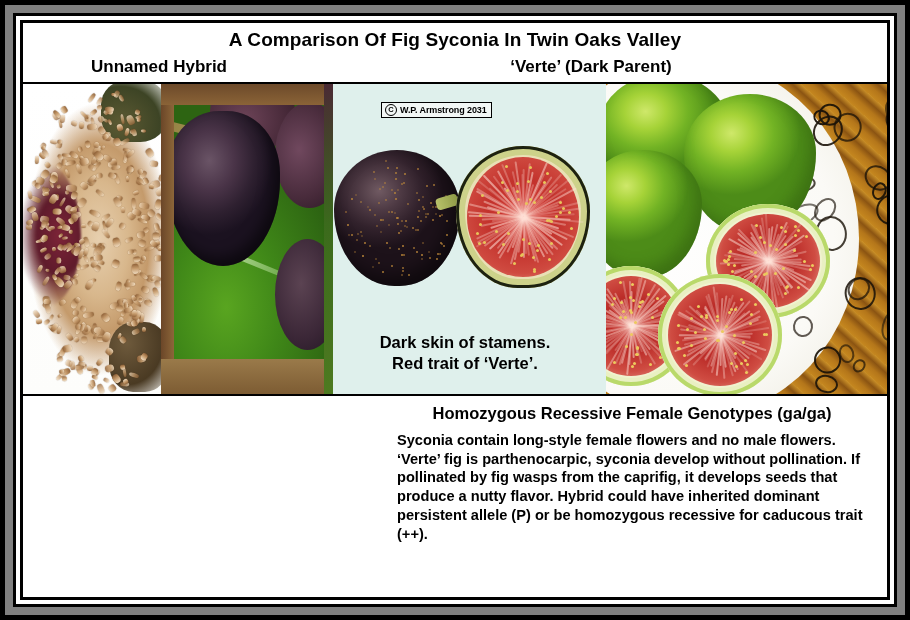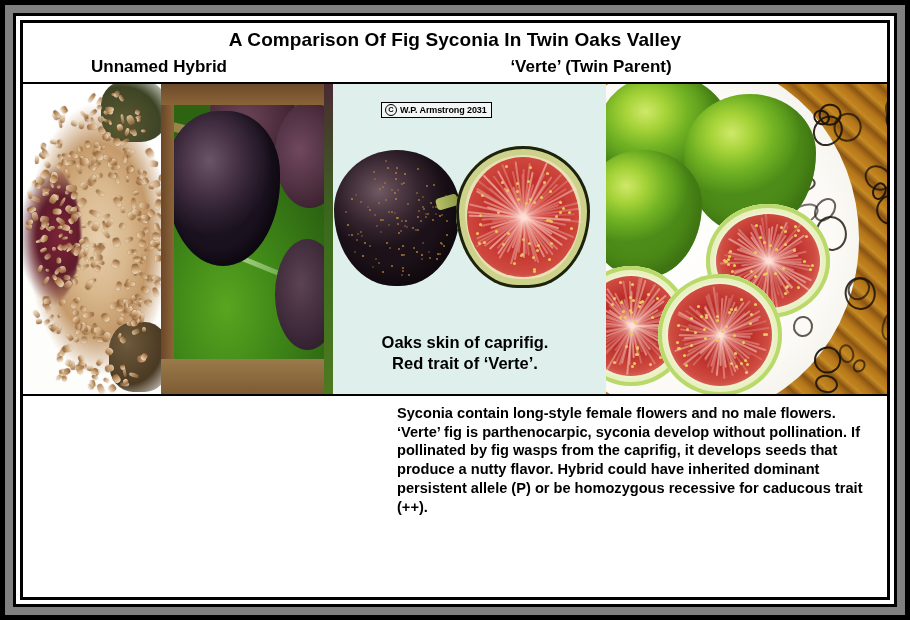--- a/index.html
+++ b/index.html
@@ -358,21 +358,21 @@
 <div class="frame-black-outer">
  <div class="frame-gray">
   <div class="frame-black-inner">
    <div class="frame-white">
     <div class="poster">
 
       <div class="header">
         <div class="poster-title">A Comparison Of Fig Syconia In Twin Oaks Valley</div>
         <div class="col-titles">
           <div class="col-title c2">Unnamed Hybrid</div>
-          <div class="col-title c3">‘Verte’ (Twin Parent)</div>
+          <div class="col-title c3">‘Verte’ (Dark Parent)</div>
         </div>
       </div>
 
       <div class="image-strip">
 
         <div class="panel panel-caprifig">
           <div class="caprifig-bg"></div>
           <div class="caprifig-stalk"></div>
           <div class="caprifig-stalk2"></div>
           <div class="caprifig-rim"></div>
@@ -982,21 +982,21 @@
                     <div class="hybrid-seed" style="left: 55.2002%; top: 7.8917%;"></div>
                     <div class="hybrid-seed" style="left: 73.5959%; top: 27.6132%;"></div>
                     <div class="hybrid-seed" style="left: 24.9328%; top: 61.37%;"></div>
                     <div class="hybrid-seed" style="left: 10.9735%; top: 55.4119%;"></div>
                     <div class="hybrid-seed" style="left: 44.6588%; top: 34.9503%;"></div>
                     <div class="hybrid-seed" style="left: 62.0891%; top: 72.5252%;"></div>
                   </div>
           </div>
 
           <div class="hybrid-caption">
-            <div>Oaks skin of caprifig.</div>
+            <div>Dark skin of stamens.</div>
             <div>Red trait of ‘Verte’.</div>
           </div>
         </div>
 
         <div class="panel panel-verte">
           <div class="plate-bg"></div>
           <div class="plate-white"></div>
           <div id="plateScrolls">
                   <div class="plate-scroll" style="width: 24.2977px; height: 27.5318px; left: 73.9036%; top: 9.99136%; transform: rotate(41.0772deg); opacity: 0.89;"></div>
                   <div class="plate-scroll" style="width: 14.2863px; height: 10.4177px; left: 94.096%; top: 32.5272%; transform: rotate(111.387deg); opacity: 0.93;"></div>
@@ -1344,20 +1344,21 @@
                   </div>
           </div>
         </div>
 
       </div>
 
       <div class="bottom">
         <div class="text-col left">
         </div>
         <div class="text-col right">
+          <div class="genotype-heading">Homozygous Recessive Female Genotypes (ga/ga)</div>
           <div class="body-text">Syconia contain long-style female flowers and no male flowers. ‘Verte’ fig is parthenocarpic, syconia develop without pollination. If pollinated by fig wasps from the caprifig, it develops seeds that produce a nutty flavor. Hybrid could have inherited dominant persistent allele (P) or be homozygous recessive for caducous trait (++).</div>
         </div>
       </div>
 
     </div>
    </div>
   </div>
  </div>
 </div>
 

